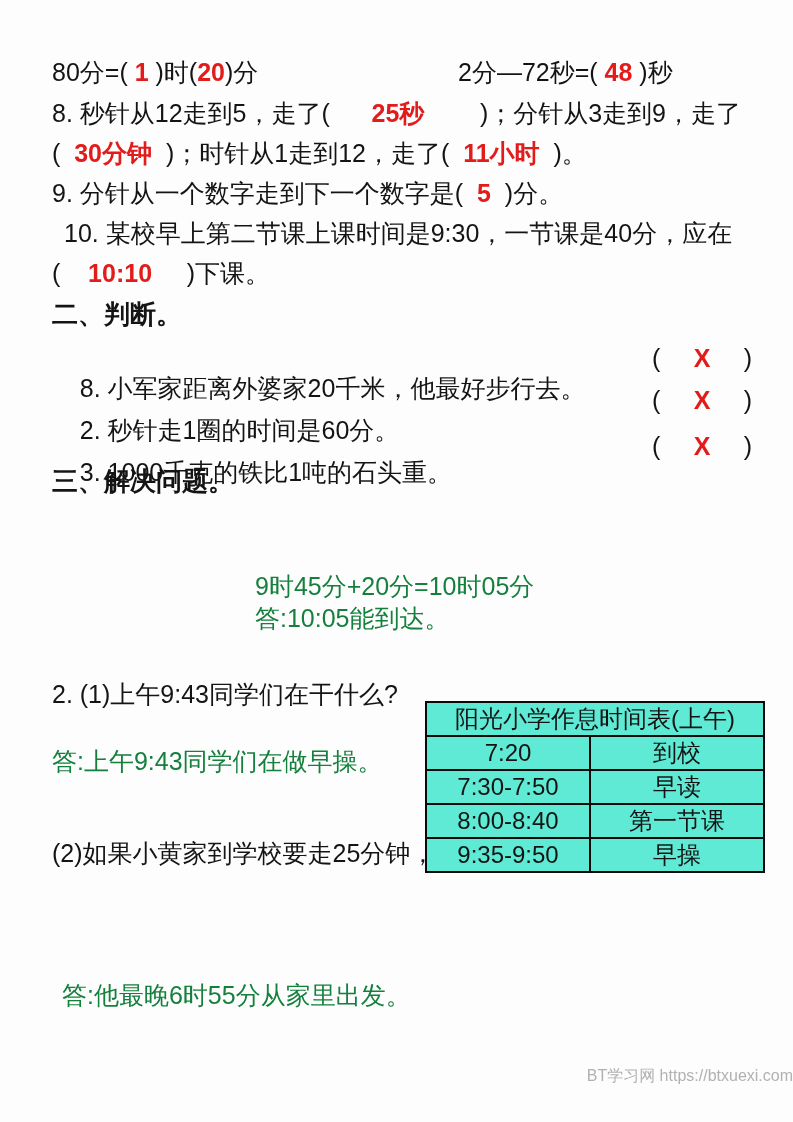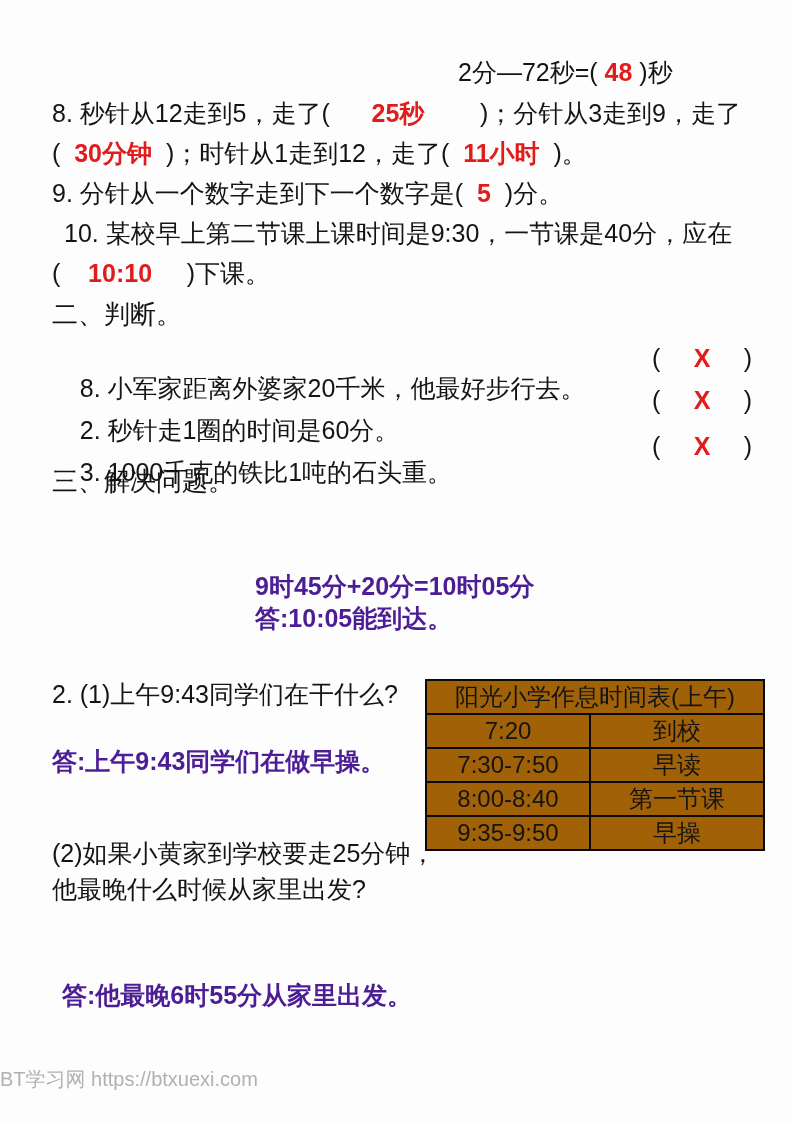--- a/index.html
+++ b/index.html
@@ -12,55 +12,56 @@
     overflow:hidden;
   }
   .line{
     position:absolute;
     white-space:pre;
     font-size:25px;
     line-height:30px;
     font-weight:500;
   }
   .red-answer{color:#e21b1b;font-weight:700;}
-  .ans{color:#4c1d95;font-weight:700;}
-  .heading{font-weight:400;font-size:26px;}
+  .ans{color:#15803d;font-weight:400;}
+  .heading{font-weight:700;font-size:26px;}
   .judge-row{
     position:absolute;left:52px;width:700px;height:30px;
     font-size:25px;line-height:30px;font-weight:500;white-space:pre;
   }
   .paren-group{
     position:absolute;left:600px;top:0;width:100px;
     display:flex;justify-content:space-between;align-items:center;
   }
   .schedule{
-    position:absolute;top:679px;left:425px;width:338px;
+    position:absolute;top:701px;left:425px;width:338px;
     border-collapse:collapse;table-layout:fixed;
-    background:#a16207;
+    background:#5eead4;
   }
   .schedule th,.schedule td{
     border:2px solid #0a0a0a;
     text-align:center;vertical-align:middle;
     font-weight:500;
     padding:0;
   }
   .schedule th{height:32px;font-size:24px;}
   .schedule td{height:29px;font-size:24px;text-align:center;}
   .schedule col.c1{width:164px;}
   .schedule col.c2{width:174px;}
   .footer{
     position:absolute;top:1066px;left:0;width:100%;
-    text-align:left;color:#b1b1b1;font-size:20px;font-weight:400;
+    text-align:right;color:#b1b1b1;font-size:16px;font-weight:400;
   }
 </style>
 </head>
 <body>
 
 <div class="page">
 
+  <div class="line" style="top:57px;left:52px"><span>80分=( </span><span class="red-answer">1</span><span> )时(</span><span class="red-answer">20</span><span>)分</span></div>
   <div class="line" style="top:57px;left:458px"><span>2分—72秒=( </span><span class="red-answer">48</span><span> )秒</span></div>
   <div class="line" style="top:98px;left:52px"><span>8. 秒针从12走到5，走了(      </span><span class="red-answer">25秒</span><span>        )；分针从3走到9，走了</span></div>
   <div class="line" style="top:138px;left:52px"><span>(  </span><span class="red-answer">30分钟</span><span>  )；时针从1走到12，走了(  </span><span class="red-answer">11小时</span><span>  )。</span></div>
   <div class="line" style="top:178px;left:52px"><span>9. 分针从一个数字走到下一个数字是(  </span><span class="red-answer">5</span><span>  )分。</span></div>
   <div class="line" style="top:218px;left:64px"><span>10. 某校早上第二节课上课时间是9:30，一节课是40分，应在</span></div>
   <div class="line" style="top:258px;left:52px"><span>(    </span><span class="red-answer">10:10</span><span>     )下课。</span></div>
 
   <div class="line heading" style="top:299px;left:52px">二、判断。</div>
 
   <div class="judge-row" style="top:343px">
@@ -92,21 +93,20 @@
 
   <div class="line heading" style="top:466px;left:52px">三、解决问题。</div>
 
   <div class="line ans" style="top:571px;left:255px">9时45分+20分=10时05分</div>
   <div class="line ans" style="top:603px;left:255px">答:10:05能到达。</div>
 
   <div class="line" style="top:679px;left:52px">2. (1)上午9:43同学们在干什么?</div>
   <div class="line ans" style="top:746px;left:52px">答:上午9:43同学们在做早操。</div>
 
   <div class="line" style="top:838px;left:52px">(2)如果小黄家到学校要走25分钟，</div>
-  <div class="line" style="top:874px;left:52px">他最晚什么时候从家里出发?</div>
 
   <div class="line ans" style="top:980px;left:62px">答:他最晚6时55分从家里出发。</div>
 
   <table class="schedule">
     <colgroup>
         <col class="c1">
         <col class="c2">
       </colgroup>
     <thead>
       <tr>

